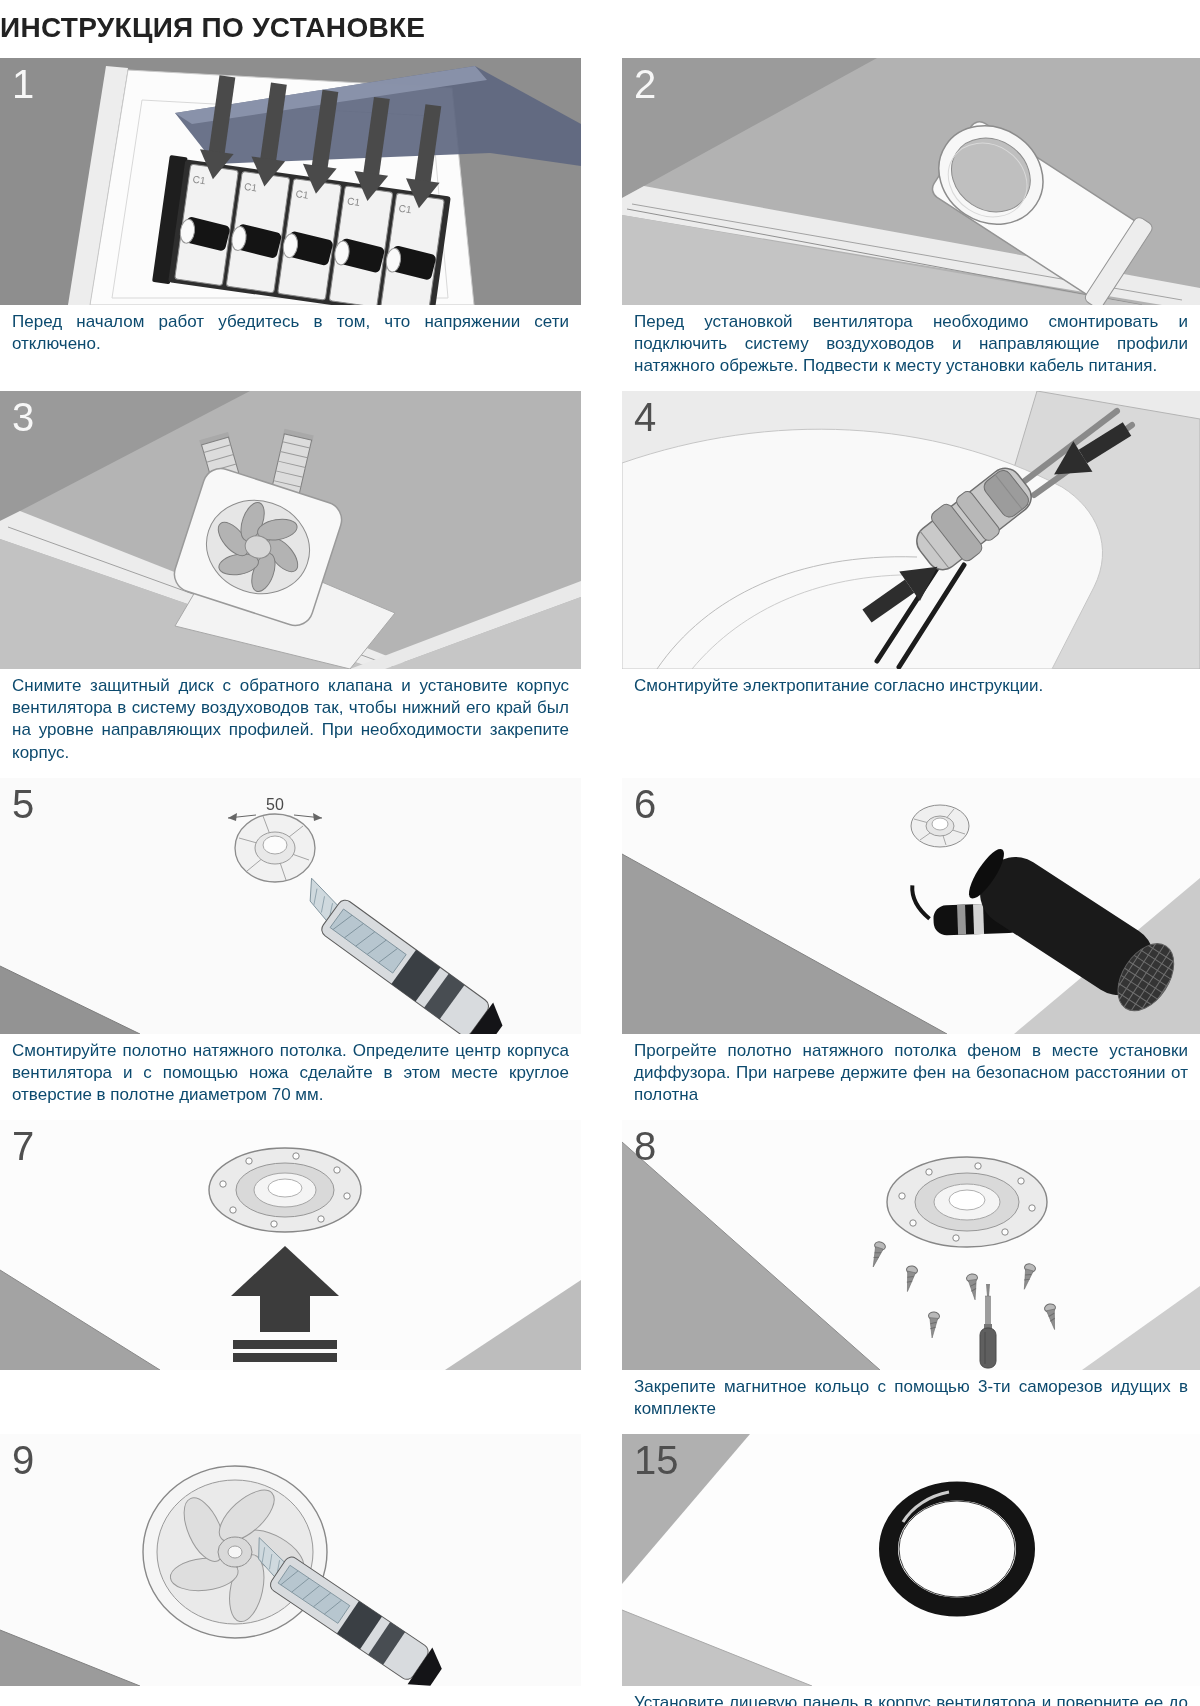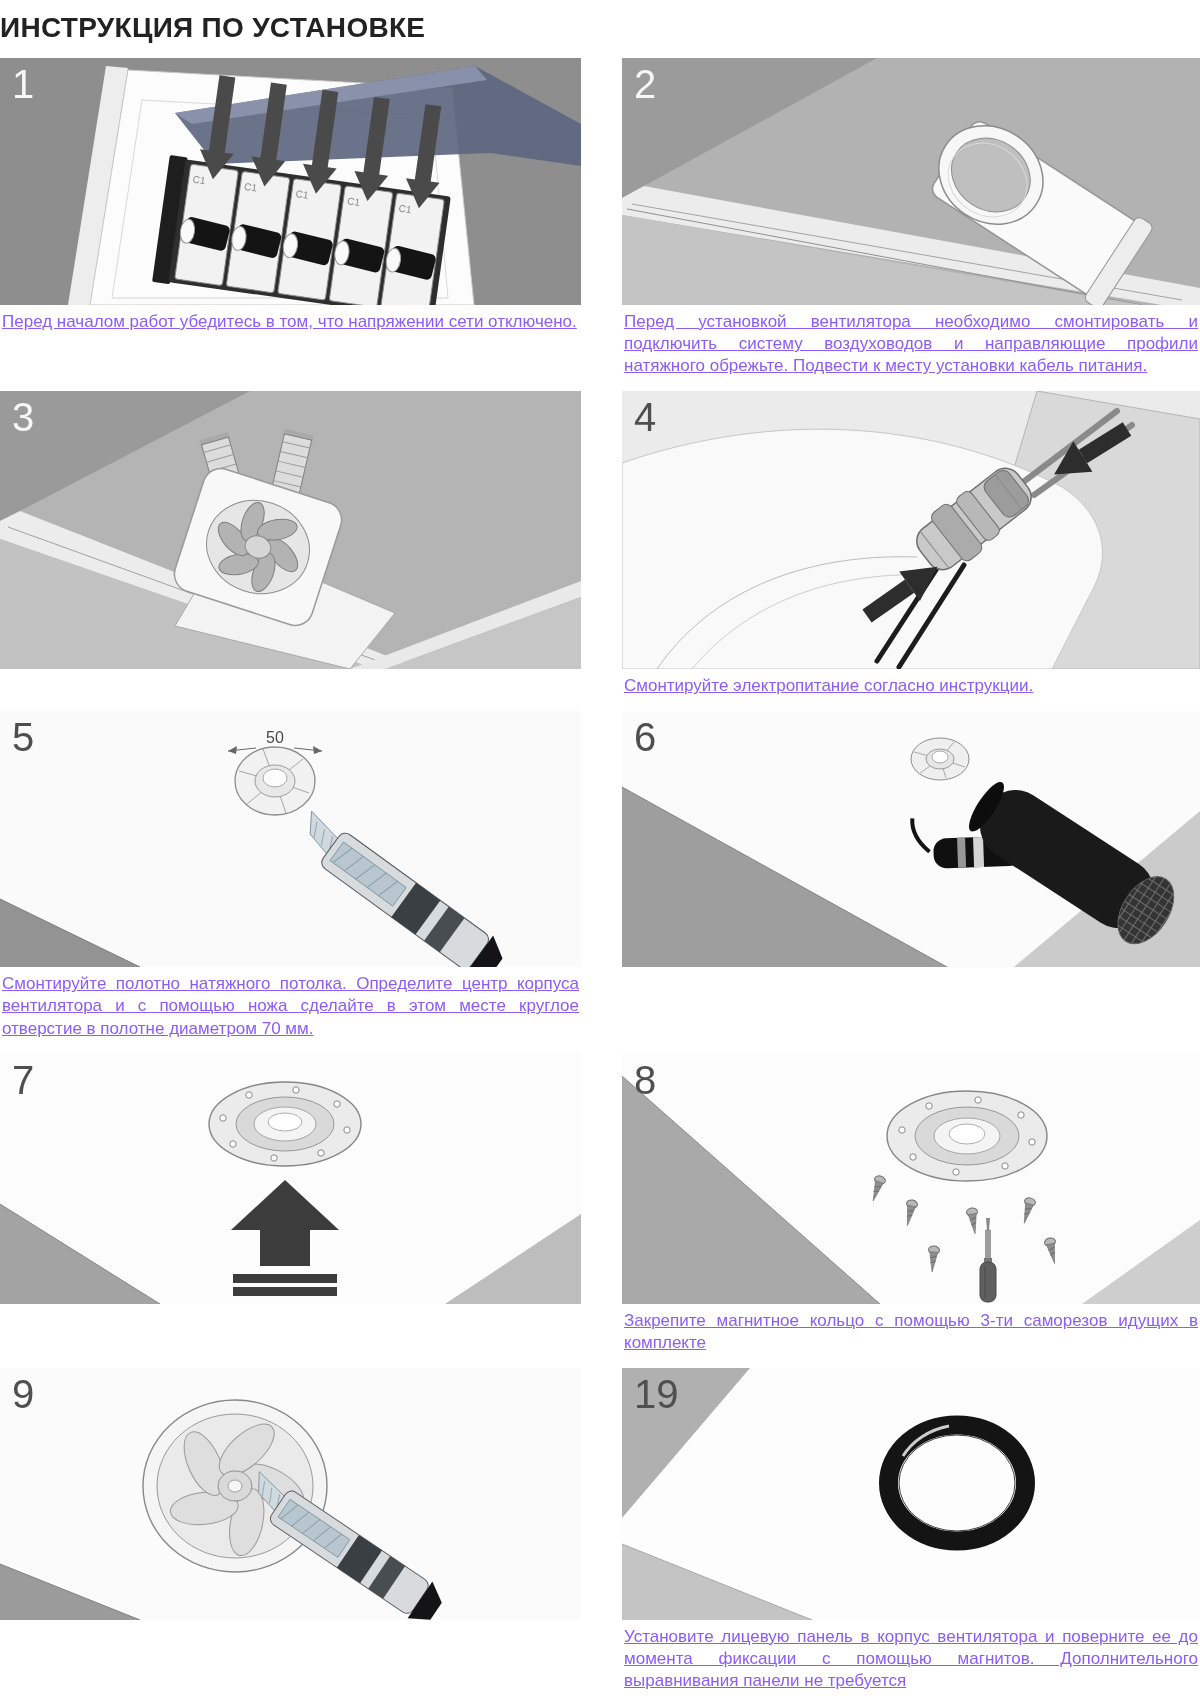--- a/index.html
+++ b/index.html
@@ -5,21 +5,21 @@
   html,body{margin:0;padding:0;background:#ffffff;}
   body{width:1200px;font-family:"Liberation Sans","DejaVu Sans",sans-serif;color:#3e3e3e;}
   .page-title{font-size:28px;font-weight:bold;color:#222;text-align:left;margin:8px 0 14px;padding-top:4px;letter-spacing:.3px;}
   .grid{display:grid;grid-template-columns:581px 578px;column-gap:41px;row-gap:6px;}
   .step{display:flex;flex-direction:column;}
   figure.fig{margin:0;position:relative;overflow:hidden;background:#f5f5f5;}
   .fig svg{display:block;width:100%;height:100%;}
   .hA{height:247px}.hB{height:278px}.hC{height:256px}.hD{height:250px}.hE{height:252px}
   .num{position:absolute;top:6px;left:12px;font-size:40px;line-height:1;font-weight:400;color:#4f4f4f;font-family:"Liberation Sans",sans-serif;}
   .num.light{color:#f7f7f7;}
-  .caption{margin:6px 2px 8px;font-size:17px;line-height:1.3;text-align:justify;color:#8b5cf6;text-decoration:underline;}
+  .caption{margin:6px 12px 8px;font-size:17px;line-height:1.3;text-align:justify;color:#0c4a6e;}
 </style>
 </head>
 <body>
 
 <div class="page">
   <h1 class="page-title">ИНСТРУКЦИЯ ПО УСТАНОВКЕ</h1>
 
   <div class="grid">
 
     <section class="step">
@@ -158,20 +158,21 @@
               <ellipse rx="20" ry="10" transform="rotate(120) translate(26,0) rotate(32)"></ellipse>
               <ellipse rx="20" ry="10" transform="rotate(180) translate(26,0) rotate(32)"></ellipse>
               <ellipse rx="20" ry="10" transform="rotate(240) translate(26,0) rotate(32)"></ellipse>
               <ellipse rx="20" ry="10" transform="rotate(300) translate(26,0) rotate(32)"></ellipse>
             </g>
             <ellipse rx="13" ry="11" fill="#d6d6d6" stroke="#8d8d8d"></ellipse>
           </g>
         </svg>
         <div class="num light">3</div>
       </figure>
+      <p class="caption">Снимите защитный диск с обратного клапана и установите корпус вентилятора в систему воздуховодов так, чтобы нижний его край был на уровне направляющих профилей. При необходимости закрепите корпус.</p>
     </section>
 
     <section class="step">
       <figure class="fig hB">
         <svg viewBox="0 0 578 278" preserveAspectRatio="none">
           <rect width="578" height="278" fill="#ebebeb"></rect>
           <polygon points="415,0 578,28 578,278 332,278" fill="#d9d9d9" stroke="#b4b4b4"></polygon>
           <path d="M0,72 C150,20 310,28 440,96 C475,118 492,156 472,196 L430,278 L0,278 Z" fill="#f9f9f9" stroke="#c6c6c6"></path>
           <path d="M35,278 C85,205 175,162 295,166" fill="none" stroke="#bcbcbc"></path>
           <path d="M70,278 C120,218 200,180 308,184" fill="none" stroke="#cccccc"></path>
@@ -298,20 +299,21 @@
                 <line x1="70" y1="-4" x2="118" y2="-4"></line>
               <line x1="70" y1="4" x2="118" y2="4"></line>
                 <line x1="70" y1="12" x2="118" y2="12"></line>
               <line x1="70" y1="20" x2="118" y2="20"></line>
                 <line x1="70" y1="28" x2="118" y2="28"></line>
             </g>
           </g>
         </svg>
         <div class="num">6</div>
       </figure>
+      <p class="caption">Прогрейте полотно натяжного потолка феном в месте установки диффузора. При нагреве держите фен на безопасном расстоянии от полотна</p>
     </section>
 
     <section class="step">
       <figure class="fig hD">
         <svg viewBox="0 0 581 250" preserveAspectRatio="none">
           <rect width="581" height="250" fill="#fcfcfc"></rect>
           <polygon points="0,150 160,250 0,250" fill="#a3a3a3"></polygon>
           <line x1="0" y1="150" x2="160" y2="250" stroke="#888888"></line>
           <polygon points="581,160 581,250 445,250" fill="#bdbdbd"></polygon>
           <g>
@@ -461,19 +463,19 @@
           <rect width="578" height="252" fill="#fdfdfd"></rect>
           <polygon points="0,0 128,0 0,150" fill="#b0b0b0"></polygon>
           <polygon points="0,176 190,252 0,252" fill="#c4c4c4"></polygon>
           <line x1="0" y1="176" x2="190" y2="252" stroke="#a8a8a8"></line>
           <g transform="translate(335,115)">
             <ellipse rx="68.5" ry="58" fill="none" stroke="#141414" stroke-width="19"></ellipse>
             <ellipse rx="58" ry="48" fill="none" stroke="#404040"></ellipse>
             <path d="M-54,-27 A68.5,58 0 0 1 -8,-57" fill="none" stroke="#ececec" stroke-width="3" opacity="0.85"></path>
           </g>
         </svg>
-        <div class="num">19</div>
+        <div class="num">15</div>
       </figure>
       <p class="caption">Установите лицевую панель в корпус вентилятора и поверните ее до момента фиксации с помощью магнитов. Дополнительного выравнивания панели не требуется</p>
     </section>
 
   </div>
 </div>
 
 </body></html>

